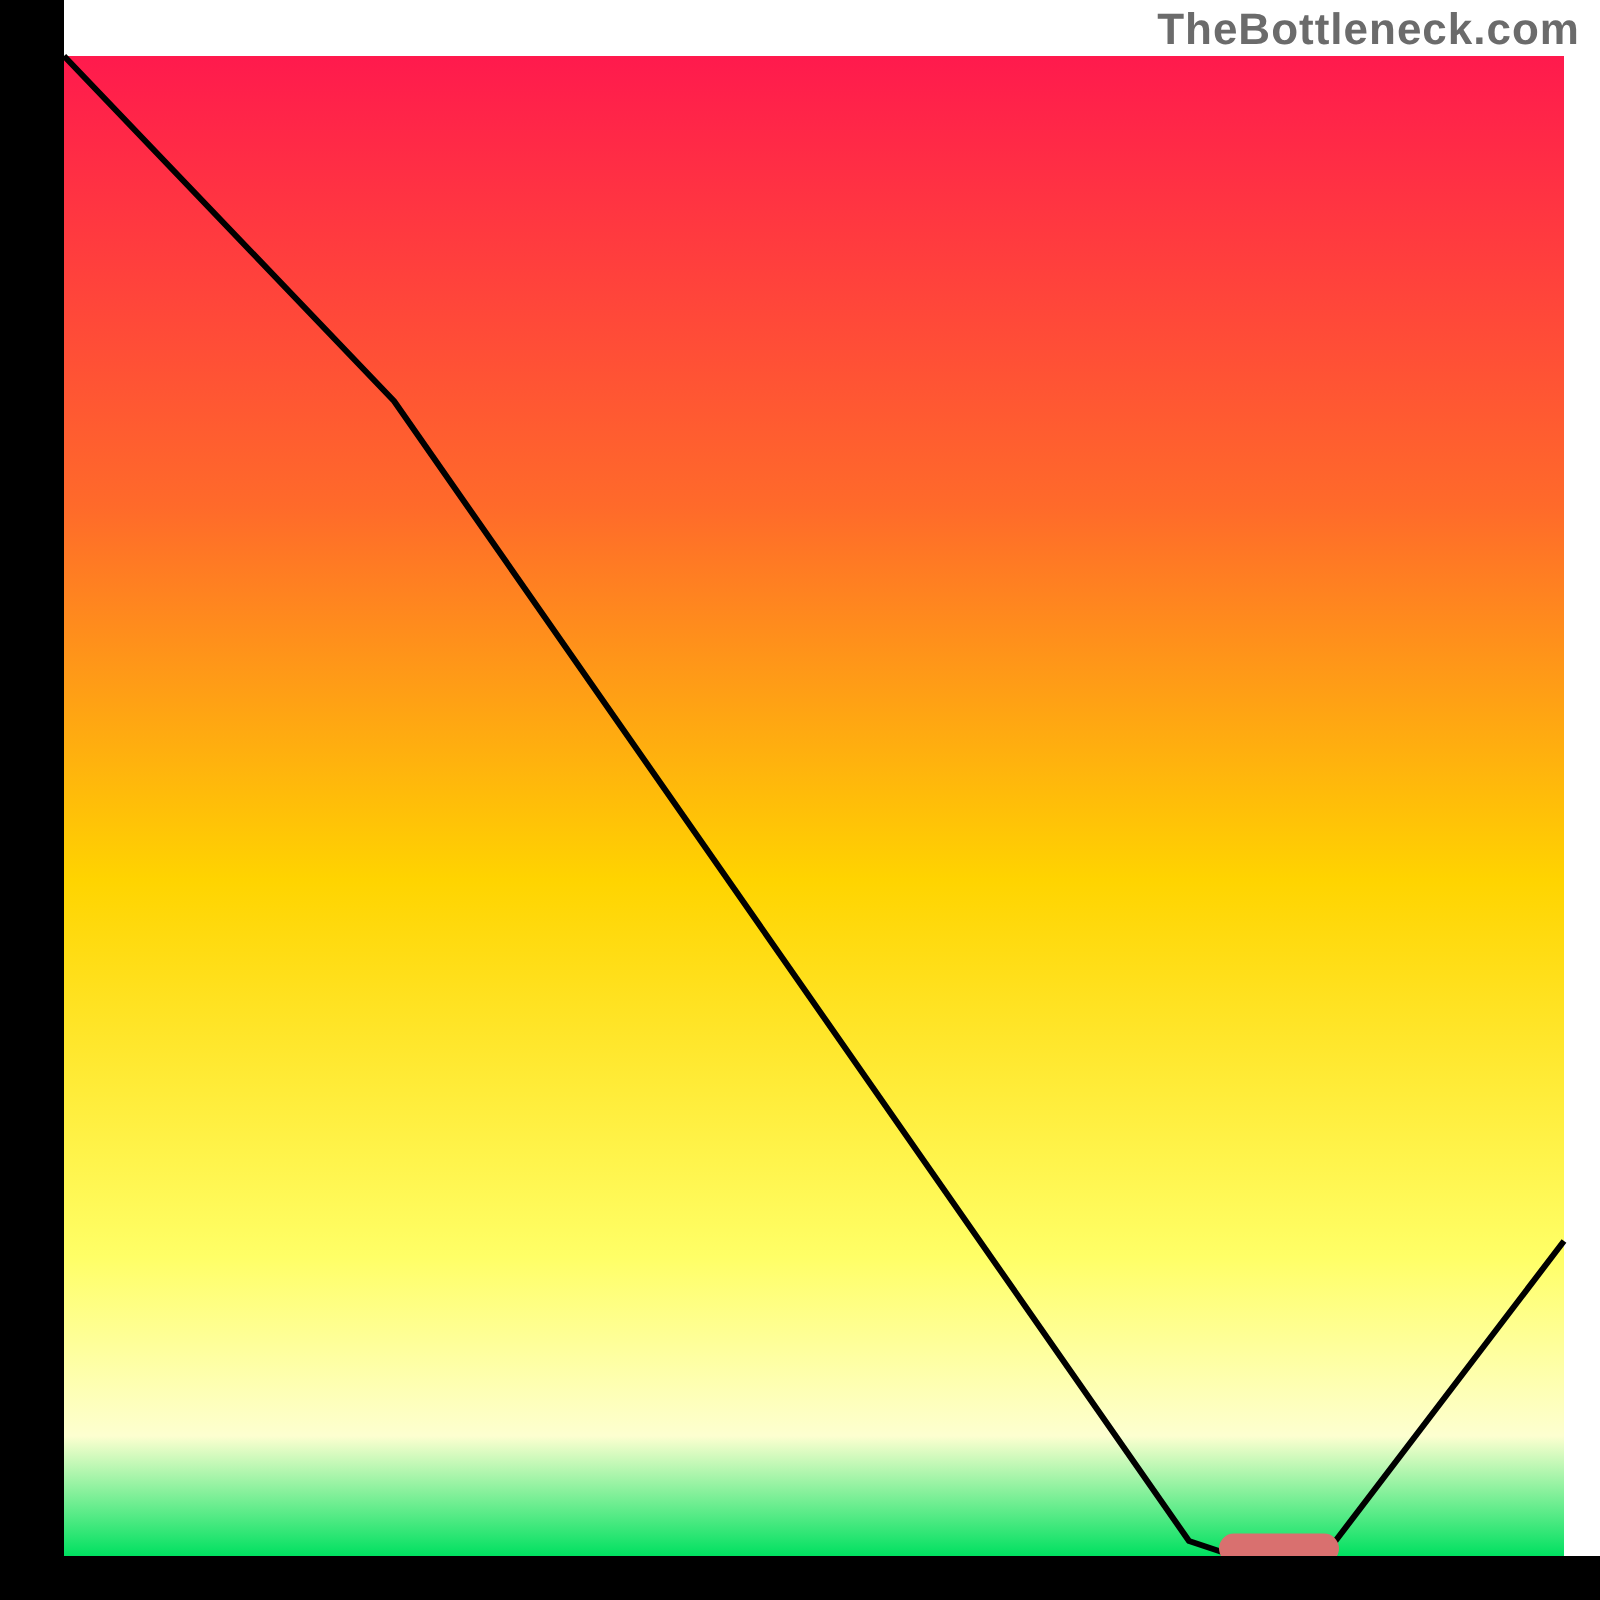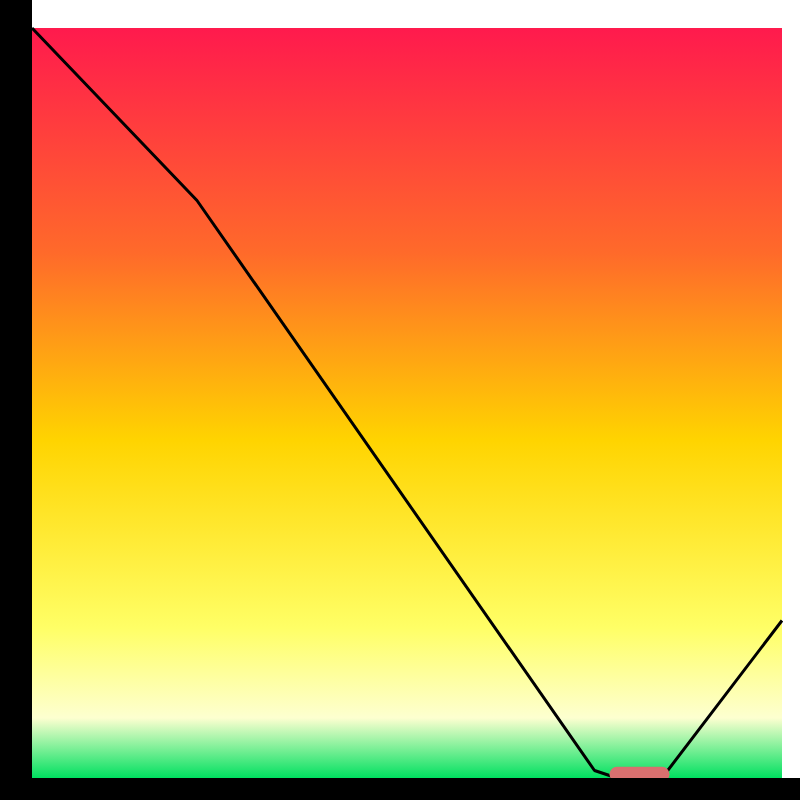--- a/index.html
+++ b/index.html
@@ -28,20 +28,21 @@
   svg.chart {
     position: absolute;
     top: 0;
     left: 0;
   }
 </style>
 </head>
 <body>
 
 <div class="container">
+  <div class="watermark">TheBottleneck.com</div>
 
   <svg class="chart" width="800" height="800">
     <defs>
       <linearGradient id="bgGrad" x1="0" y1="0" x2="0" y2="1">
           <stop offset="0%" stop-color="#ff1a4d"></stop>
           <stop offset="30%" stop-color="#ff6a2a"></stop>
           <stop offset="55.00000000000001%" stop-color="#ffd400"></stop>
           <stop offset="80%" stop-color="#ffff66"></stop>
           <stop offset="92%" stop-color="#fdffd0"></stop>
           <stop offset="100%" stop-color="#00e060"></stop>

